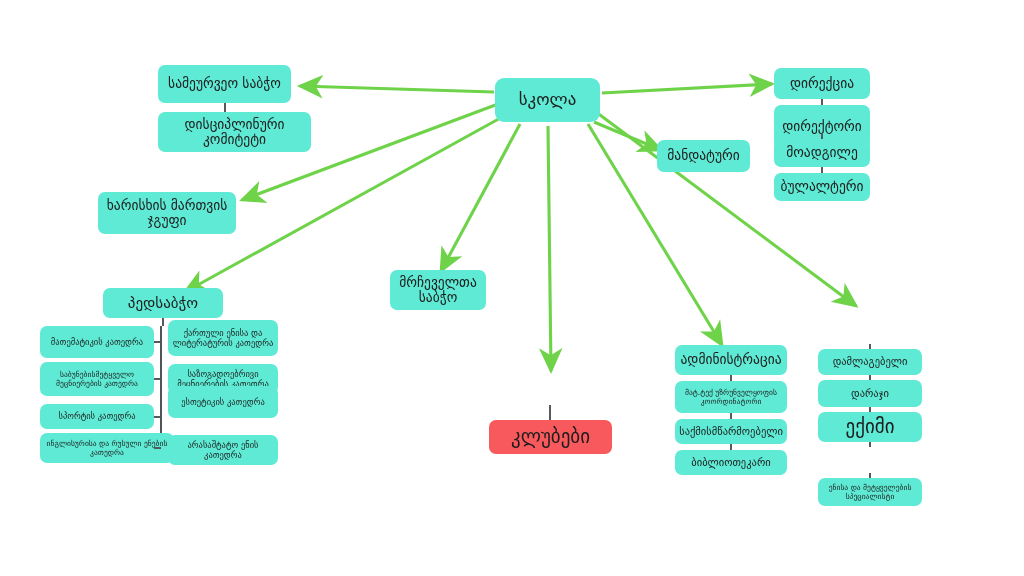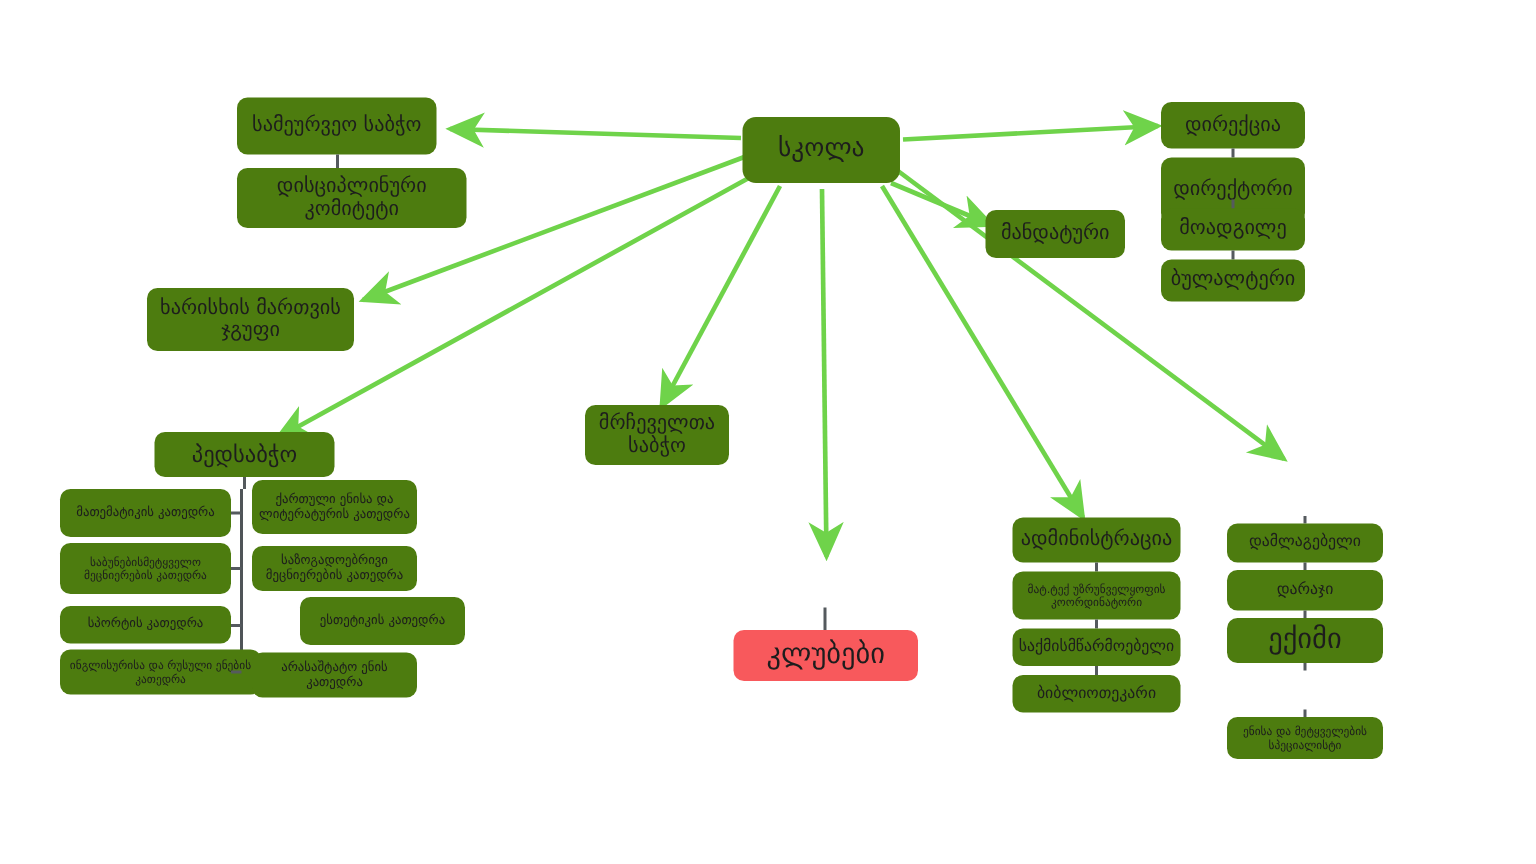--- a/index.html
+++ b/index.html
@@ -6,21 +6,21 @@
   body{
     width:1024px;height:576px;
     background:#ffffff;
     font-family:"DejaVu Sans","Liberation Sans",sans-serif;
     position:relative;overflow:hidden;
   }
   #canvas{position:absolute;left:0;top:0;width:1024px;height:576px;}
   svg.edges{position:absolute;left:0;top:0;width:1024px;height:576px;pointer-events:none;}
   .node{
     position:absolute;
-    background:#4d7c0f;
+    background:#5eead4;
     border-radius:7px;
     display:flex;align-items:center;justify-content:center;
     text-align:center;
     color:#1d1d1d;
     line-height:1.12;
     box-sizing:border-box;
     padding:2px 4px;
     font-weight:400;
   }
   .node.red{background:#f8595c;}
@@ -101,21 +101,21 @@
     <span>ინგლისურისა და რუსული ენების კათედრა</span>
   </div>
   <div class="connector hstub" style="left:154px;top:447px;width:7px;"></div>
 
   <div class="node n-xs" style="left:168px;top:320px;width:110px;height:36px;">
     <span>ქართული ენისა და ლიტერატურის კათედრა</span>
   </div>
   <div class="node n-xs" style="left:168px;top:364px;width:110px;height:30px;">
     <span>საზოგადოებრივი მეცნიერების კათედრა</span>
   </div>
-  <div class="node n-xs" style="left:168px;top:398px;width:110px;height:32px;margin-left:32px;">
+  <div class="node n-xs" style="left:168px;top:386px;width:110px;height:32px;">
     <span>ესთეტიკის კათედრა</span>
   </div>
   <div class="node n-xs" style="left:168px;top:435px;width:110px;height:30px;">
     <span>არასაშტატო ენის კათედრა</span>
   </div>
 
   <div class="node n-md" style="left:390px;top:270px;width:96px;height:40px;">
     <span>მრჩეველთა საბჭო</span>
   </div>
 

